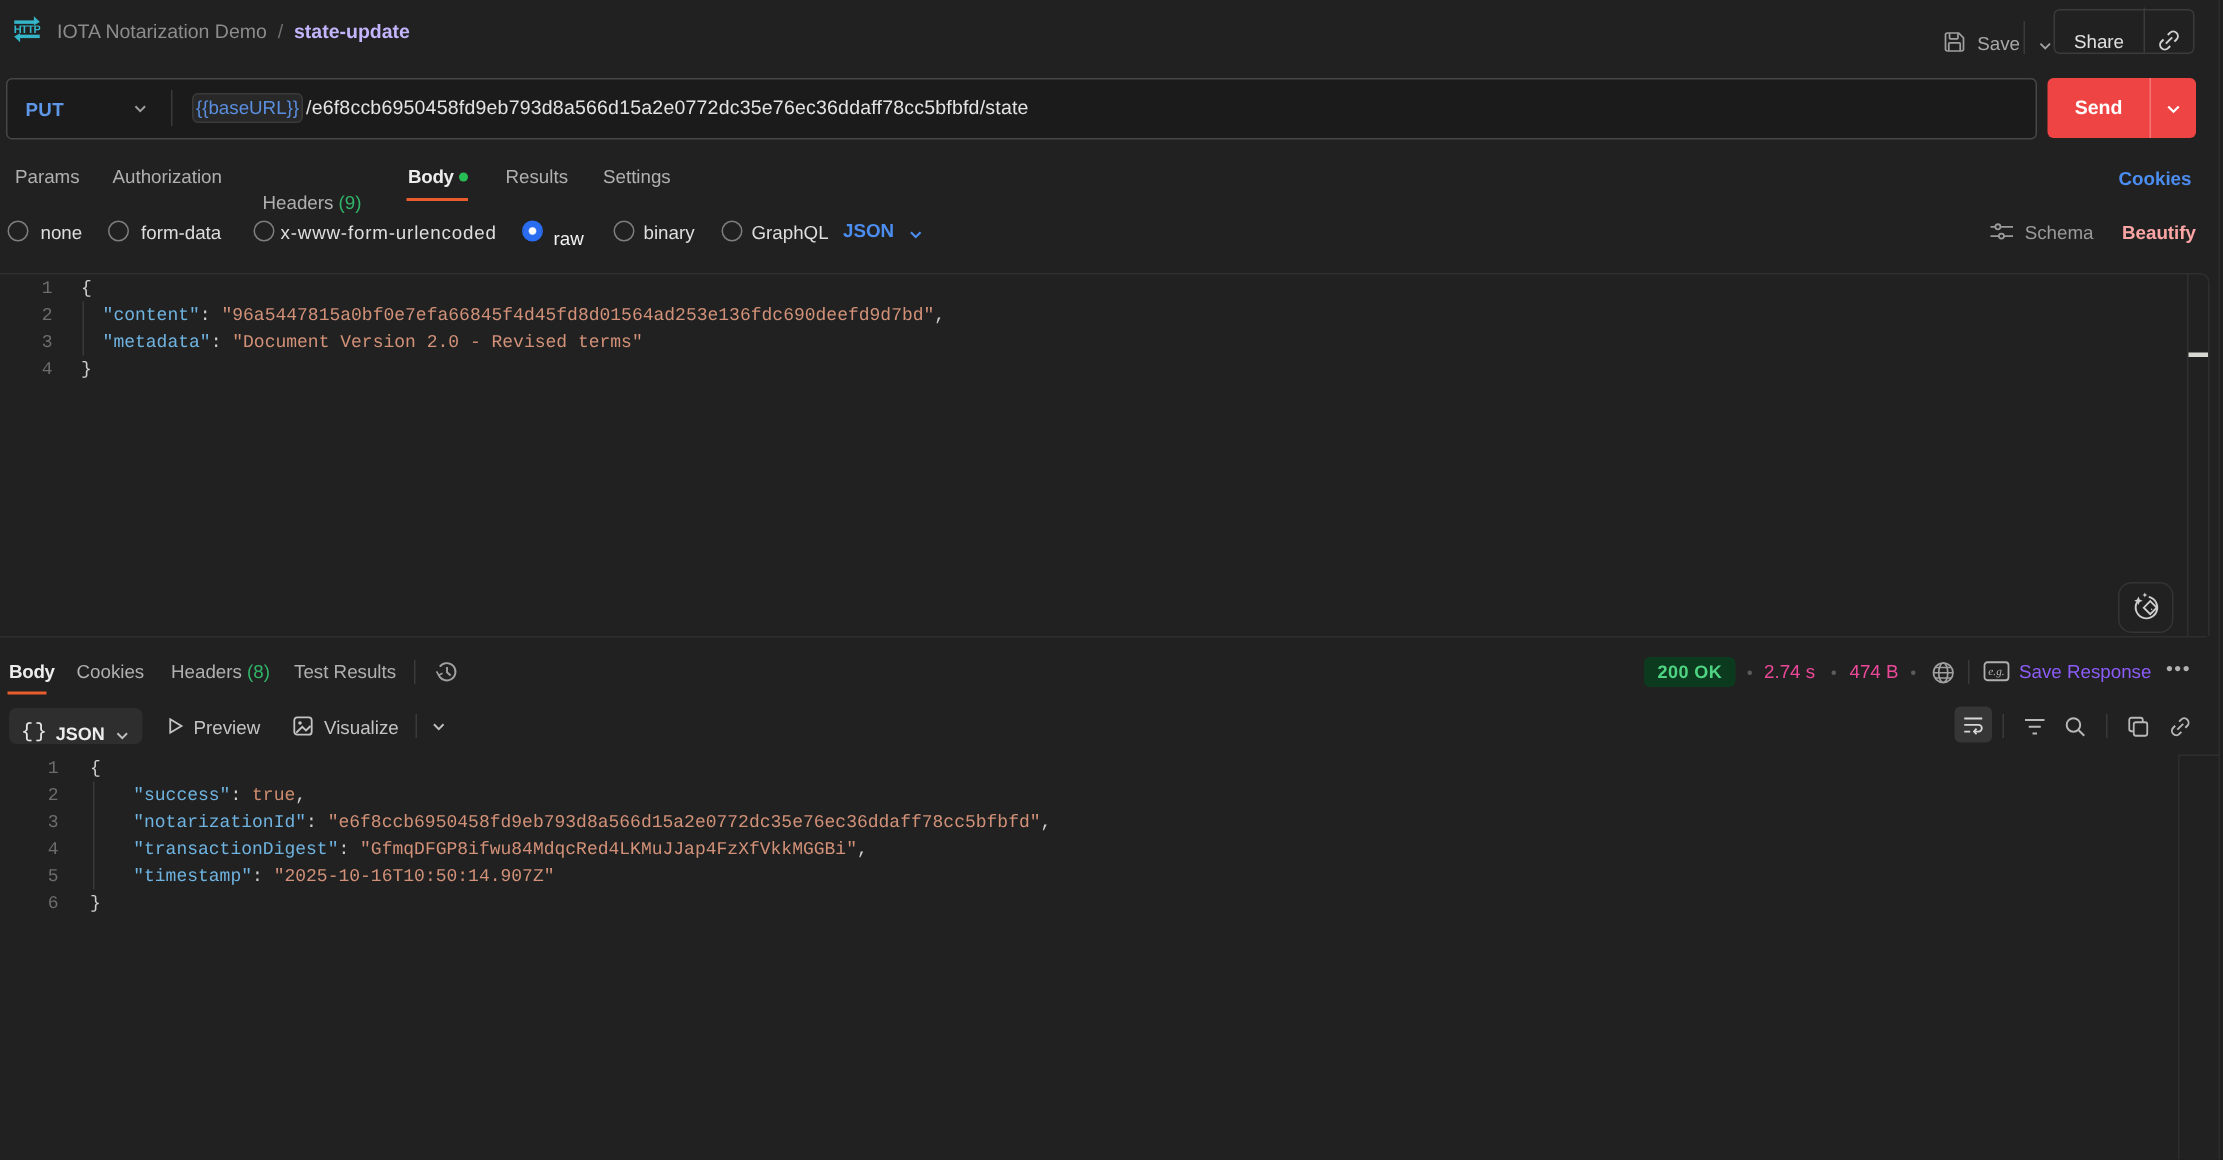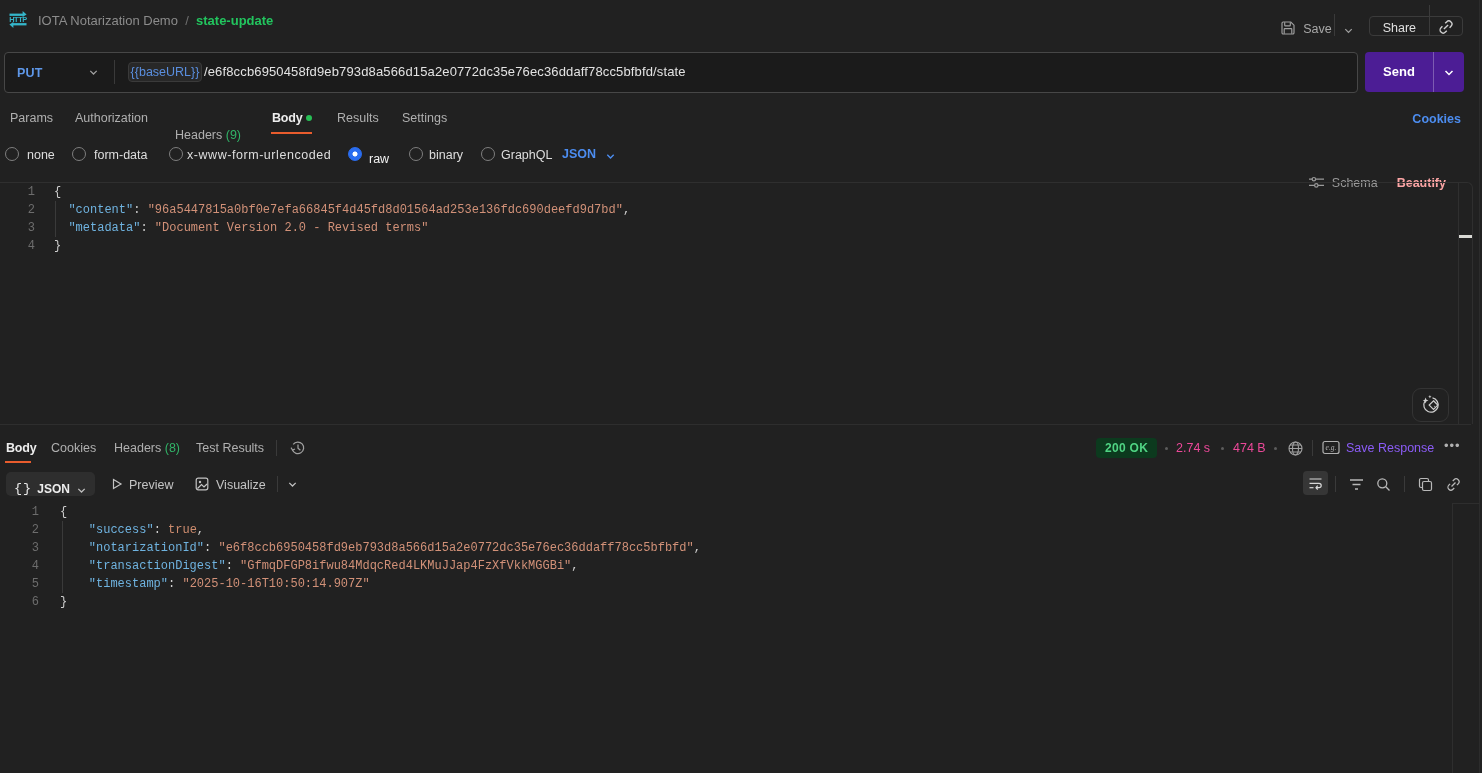--- a/index.html
+++ b/index.html
@@ -5,45 +5,45 @@
 * { margin:0; padding:0; box-sizing:border-box; }
 html,body { width:1482px; height:773px; background:#212121; overflow:hidden; }
 body { font-family:"Liberation Sans", sans-serif; position:relative; color:#d6d6d6; }
 .abs { position:absolute; }
 .mono { font-family:"Liberation Mono", monospace; font-size:12px; line-height:18px; white-space:pre; }
 .row { display:flex; align-items:flex-end; }
 svg { display:block; }
 
 
 #crumb { left:38px; top:13px; font-size:13px; color:#8c8c8c; }
-#crumb b { color:#22c55e; font-weight:700; }
+#crumb b { color:#c4b5fd; font-weight:700; }
 #topright { right:19px; top:4px; height:32px; }
 
 
 #urlbox { left:4px; top:52px; width:1354px; height:41px; background:#1b1b1b; border:1px solid #474747; border-radius:4px; }
 #put { left:17px; top:60px; font-size:12.5px; font-weight:700; color:#5e97e8; letter-spacing:.2px; line-height:26px;}
 #chip { left:128px; top:62px; width:74px; height:20px; text-align:center; background:#282828; border:1px solid #3a3a3a; border-radius:4px; color:#5a8fe0; font-size:12.5px; line-height:18px; }
 #path { left:204px; top:64px; font-size:13px; color:#e3e3e3; letter-spacing:.14px; }
-#send { left:1365px; top:52px; width:99px; height:40px; background:#4c1d95; border-radius:4px; }
+#send { left:1365px; top:52px; width:99px; height:40px; background:#ef4444; border-radius:4px; }
 #send .lab { position:absolute; left:0; top:0; width:68px; height:40px; line-height:40px; text-align:center; color:#fff; font-size:13px; font-weight:700; }
 #send .div { position:absolute; left:68px; top:0; width:1px; height:40px; background:rgba(255,255,255,.28); }
 
 
 .tab { font-size:12.5px; color:#b0b0b0; }
 .tab.active { color:#ededed; }
 .grn { color:#31b468; }
 #underline1 { left:271px; top:132px; width:41px; height:2px; background:#e85c2d; }
 #cookies { right:21px; top:112px; font-size:12.5px; color:#4c8df0; font-weight:700; }
 
 
 .radio { width:14px; height:14px; border:1.4px solid #7e7e7e; border-radius:50%; display:inline-block; }
 .radio.sel { border-color:#2a6df0; background:radial-gradient(circle at 50% 50%, #fff 2.1px, #2a6df0 2.9px); }
 .rlabel { font-size:12.5px; color:#dedede; }
 #jsonsel { color:#4c8df0; font-size:12.5px; font-weight:700; }
-#schemarow { right:36px; top:147px;margin-top:28px; }
+#schemarow { right:18px; top:147px; }
 #schemarow .txt { font-size:12.5px; color:#9a9a9a; margin-left:7px; }
 #beautify { font-size:12.5px; color:#fca5a5; font-weight:700; margin-left:19px; }
 
 
 .lnum { color:#6d6d6d; text-align:right; }
 .k { color:#6fb3e0; }
 .s { color:#d29178; }
 .b { color:#ce8c6e; }
 .p { color:#cfcfcf; }
 .guide { position:absolute; width:1px; background:#3a3a3a; }
@@ -87,21 +87,21 @@
   <svg style="margin-left:7px" width="16" height="16" viewBox="0 0 16 16" fill="none" stroke="#a0a0a0" stroke-width="1.15">
     <path d="M2 3.2 a1.2 1.2 0 0 1 1.2-1.2 h7.6 l3.2 3.2 v7.6 a1.2 1.2 0 0 1 -1.2 1.2 h-9.6 a1.2 1.2 0 0 1 -1.2-1.2 z"></path>
     <path d="M4.7 2.2 v3.1 a.6 .6 0 0 0 .6 .6 h4.4 a.6 .6 0 0 0 .6-.6 v-3.1"></path>
     <path d="M4.2 13.8 v-4.6 a.6 .6 0 0 1 .6-.6 h6.4 a.6 .6 0 0 1 .6 .6 v4.6"></path>
   </svg>
   <span style="font-size:12.5px;color:#a8a8a8;margin-left:7px">Save</span>
   <div class="vsep" style="margin:0 8px 0 2px;height:22px"></div>
   <svg width="11" height="11" viewBox="0 0 12 12" fill="none" stroke="#a0a0a0" stroke-width="1.4">
       <path d="M2.5 4.5 6 8 9.5 4.5"></path>
     </svg>
-  <div class="row" style="margin-left:15px;border:1px solid #3b3b3b;border-radius:4px;height:20px">
+  <div class="row" style="border:1px solid #3b3b3b;border-radius:4px;height:30px">
     <span style="font-size:12.5px;color:#e0e0e0;padding:0 13px">Share</span>
     <div style="width:1px;height:30px;background:#3b3b3b"></div>
     <span style="padding:0 8px">
       <svg width="16" height="16" viewBox="0 0 16 16" fill="none" stroke="#d0d0d0" stroke-width="1.35">
         <path d="M7.2 4.3 8.6 2.9 a3.1 3.1 0 0 1 4.4 4.4 L11.6 8.7"></path>
         <path d="M8.8 11.7 7.4 13.1 a3.1 3.1 0 0 1 -4.4-4.4 L4.4 7.3"></path>
         <path d="M5.9 10.1 10.1 5.9"></path>
       </svg>
     </span>
   </div>

